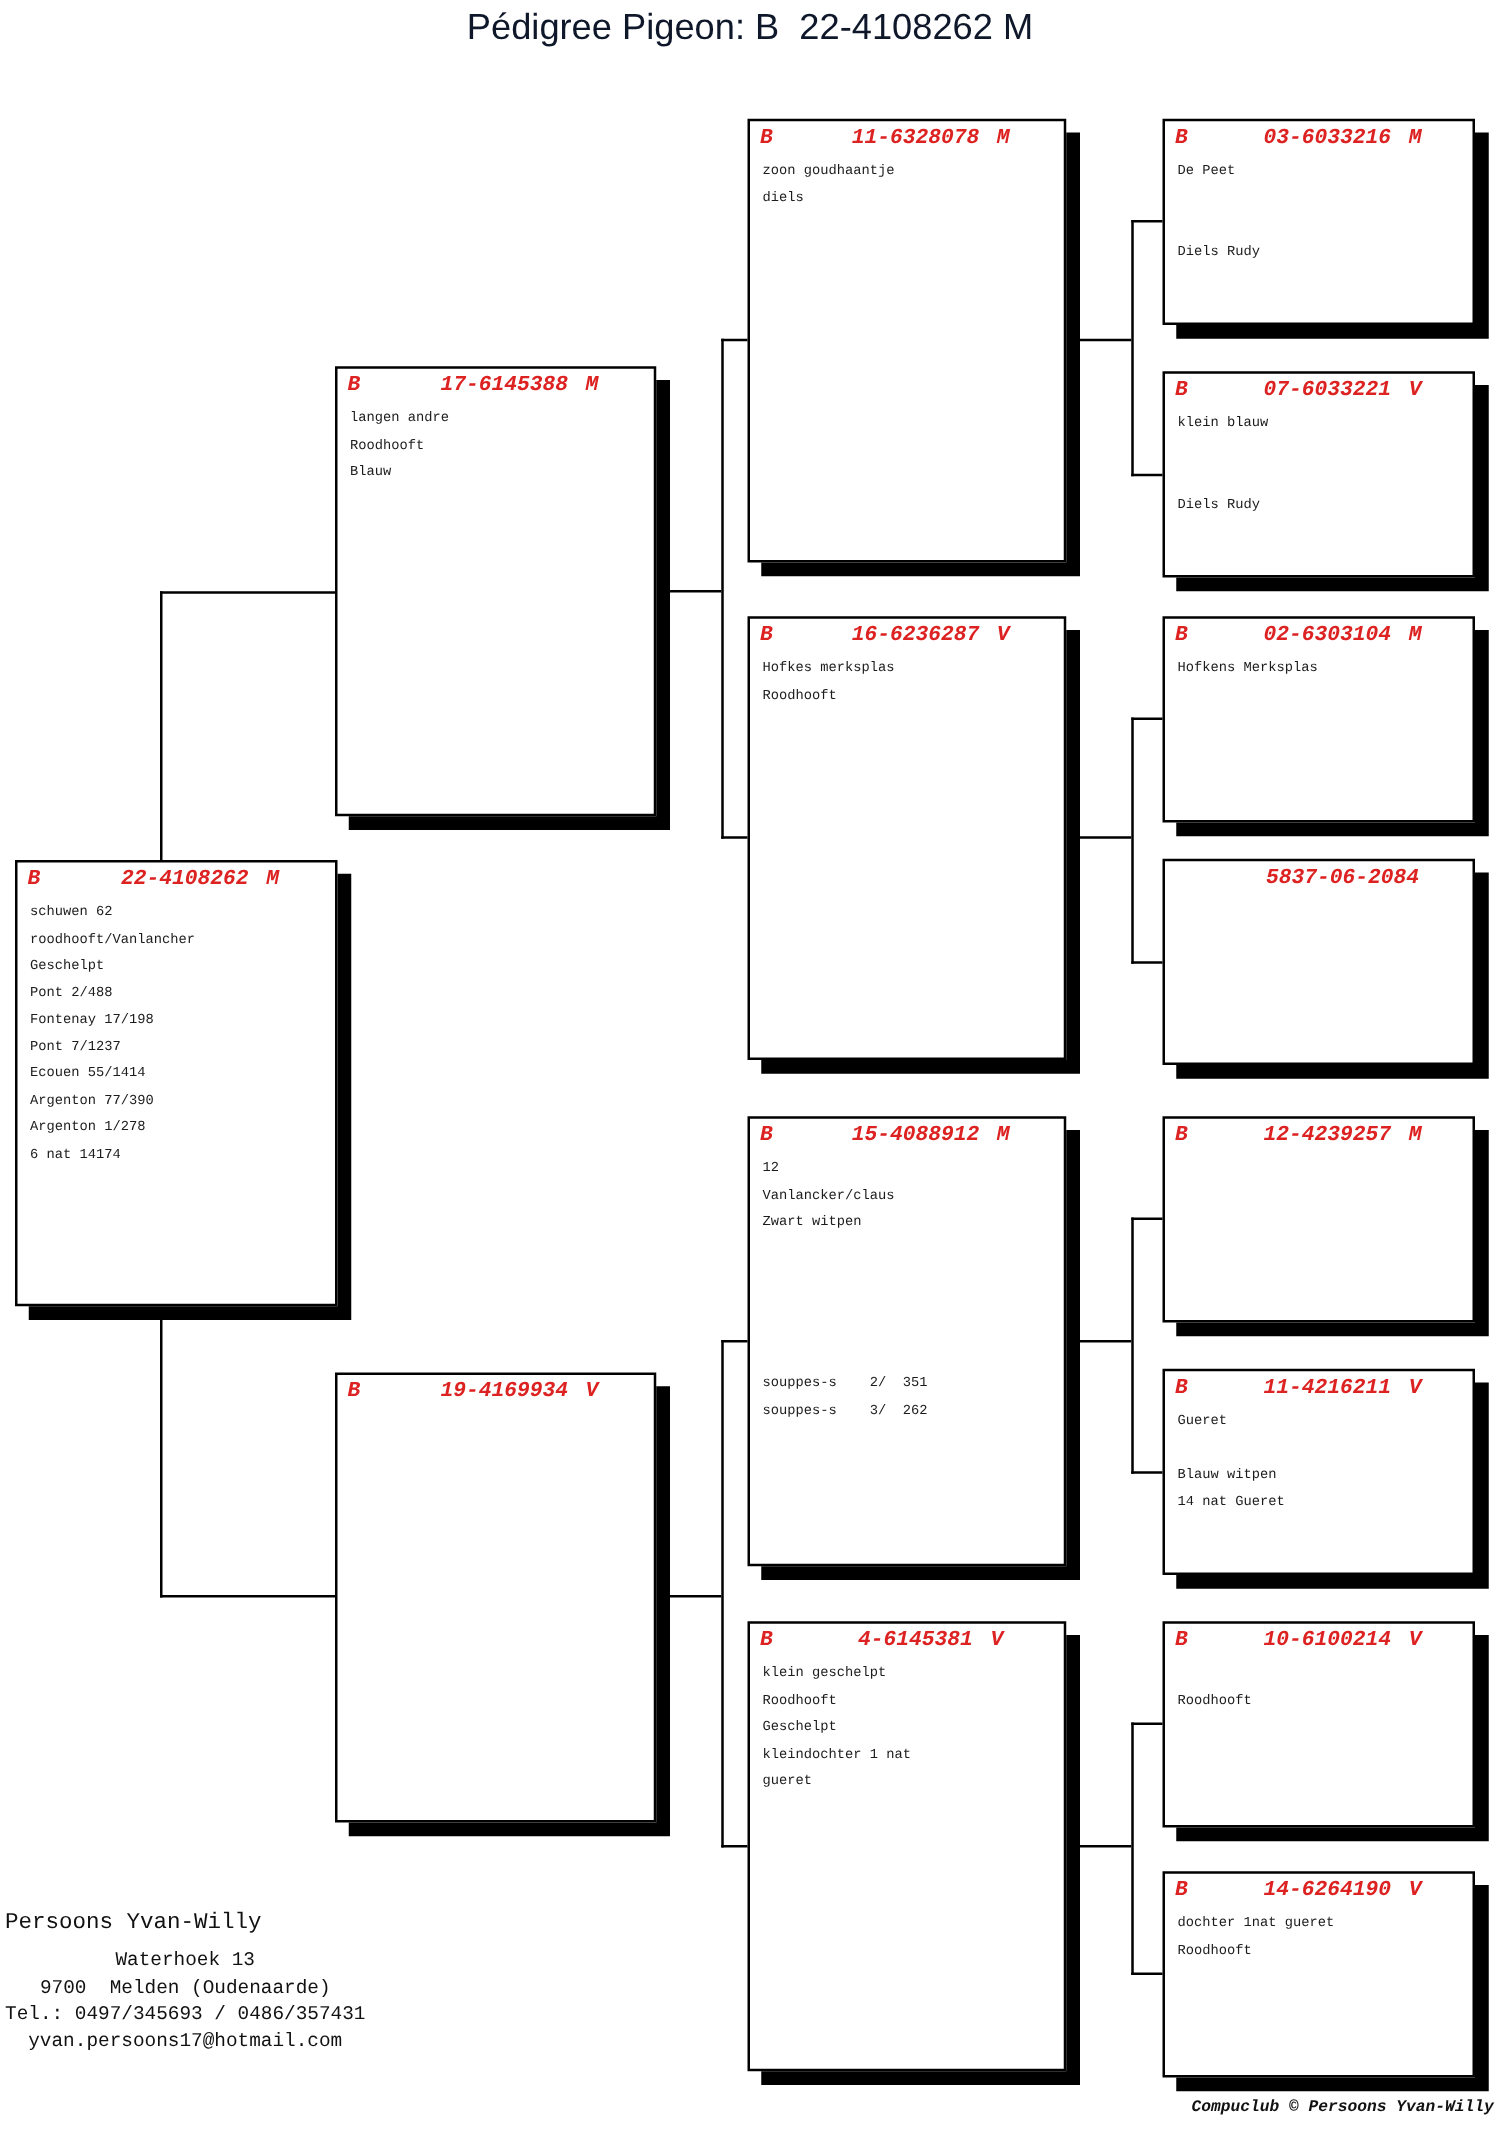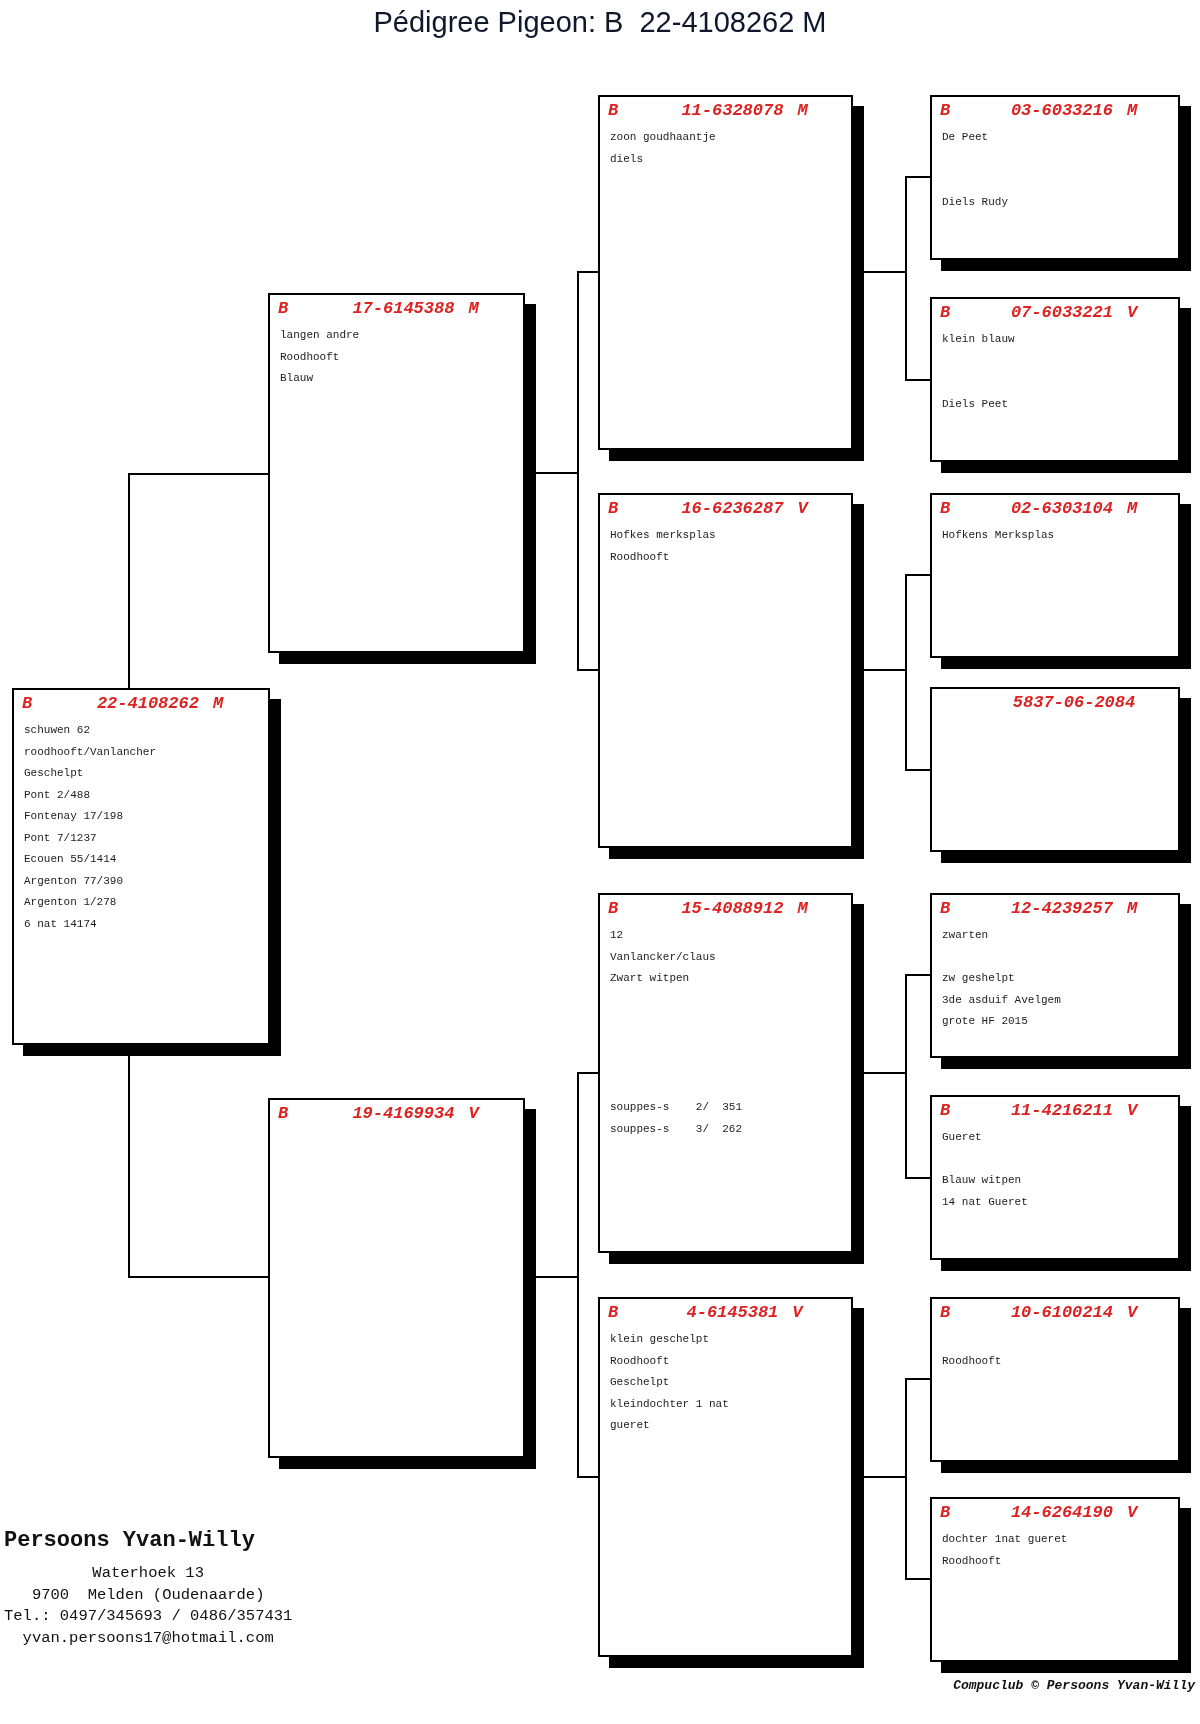--- a/index.html
+++ b/index.html
@@ -23,21 +23,21 @@
     color:#dd2222; white-space:pre;
   }
   .bh-country { padding-left:8px; width:44px; flex:0 0 auto; }
   .bh-center { flex:1; text-align:center; padding-right:14px; }
   .bh-sex:not(:empty) { margin-left:14px; }
   .box-body {
     padding:5px 8px 0 10px; font-size:11px; line-height:21.5px;
     color:#1c1c1c; white-space:pre; overflow:hidden;
   }
   .owner { position:absolute; left:4px; top:1528px; color:#111; }
-  .owner-name { font-size:22px; font-weight:bold; white-space:pre; }
+  .owner-name { font-size:18px; font-weight:normal; white-space:pre; }
   .owner-address { margin-top:10px; font-size:15.5px; line-height:21.5px; white-space:pre;text-align:center; }
   .footer-credit {
     position:absolute; right:5px; top:1678px; font-size:13px;
     font-weight:bold; font-style:italic; color:#111; white-space:pre;
   }
 </style>
 </head>
 <body>
 
 <div class="page">
@@ -172,21 +172,21 @@
   </div>
 
   <div class="pbox" style="left:930px;top:297px;width:250px;height:165px">
     <div class="box-header" style="color: rgb(221, 34, 34);">
       <span class="bh-country">B</span>
       <span class="bh-center"><span class="bh-ring">07-6033221</span><span class="bh-sex">V</span></span>
     </div>
     <div class="box-body">klein blauw
 
 
-Diels Peet</div>
+Diels Rudy</div>
   </div>
 
   <div class="pbox" style="left:930px;top:493px;width:250px;height:165px">
     <div class="box-header" style="color: rgb(221, 34, 34);">
       <span class="bh-country">B</span>
       <span class="bh-center"><span class="bh-ring">02-6303104</span><span class="bh-sex">M</span></span>
     </div>
     <div class="box-body">Hofkens Merksplas</div>
   </div>
 
@@ -196,25 +196,20 @@
       <span class="bh-center"><span class="bh-ring">5837-06-2084</span><span class="bh-sex"></span></span>
     </div>
     <div class="box-body"></div>
   </div>
 
   <div class="pbox" style="left:930px;top:893px;width:250px;height:165px">
     <div class="box-header" style="color: rgb(221, 34, 34);">
       <span class="bh-country">B</span>
       <span class="bh-center"><span class="bh-ring">12-4239257</span><span class="bh-sex">M</span></span>
     </div>
-    <div class="box-body">zwarten
-
-zw geshelpt
-3de asduif Avelgem
-grote HF 2015</div>
   </div>
 
   <div class="pbox" style="left:930px;top:1095px;width:250px;height:165px">
     <div class="box-header" style="color: rgb(221, 34, 34);">
       <span class="bh-country">B</span>
       <span class="bh-center"><span class="bh-ring">11-4216211</span><span class="bh-sex">V</span></span>
     </div>
     <div class="box-body">Gueret
 
 Blauw witpen

